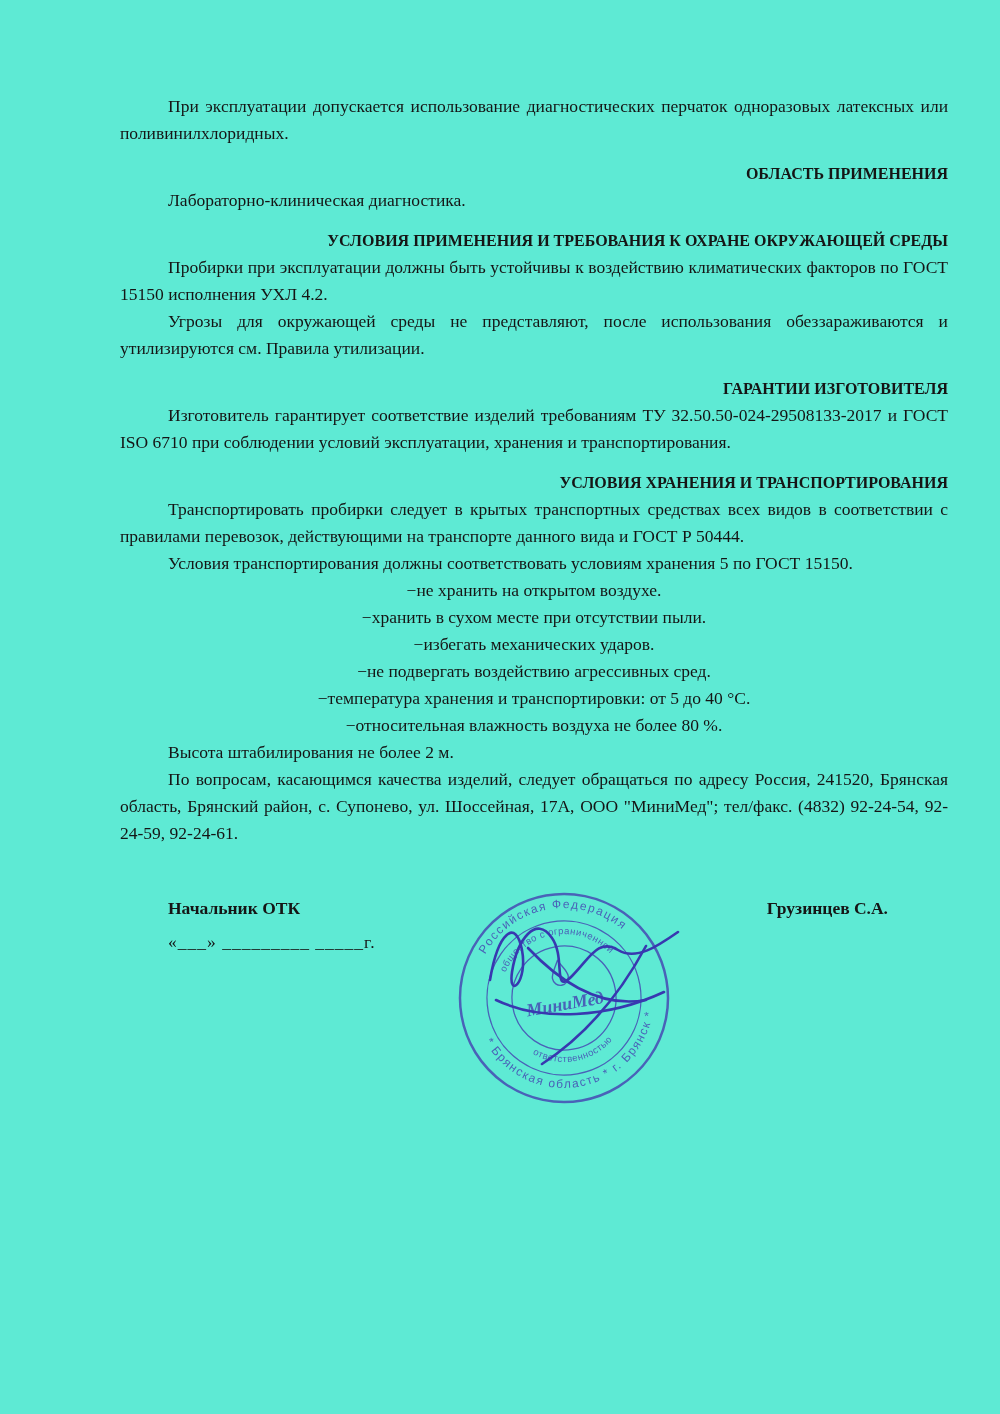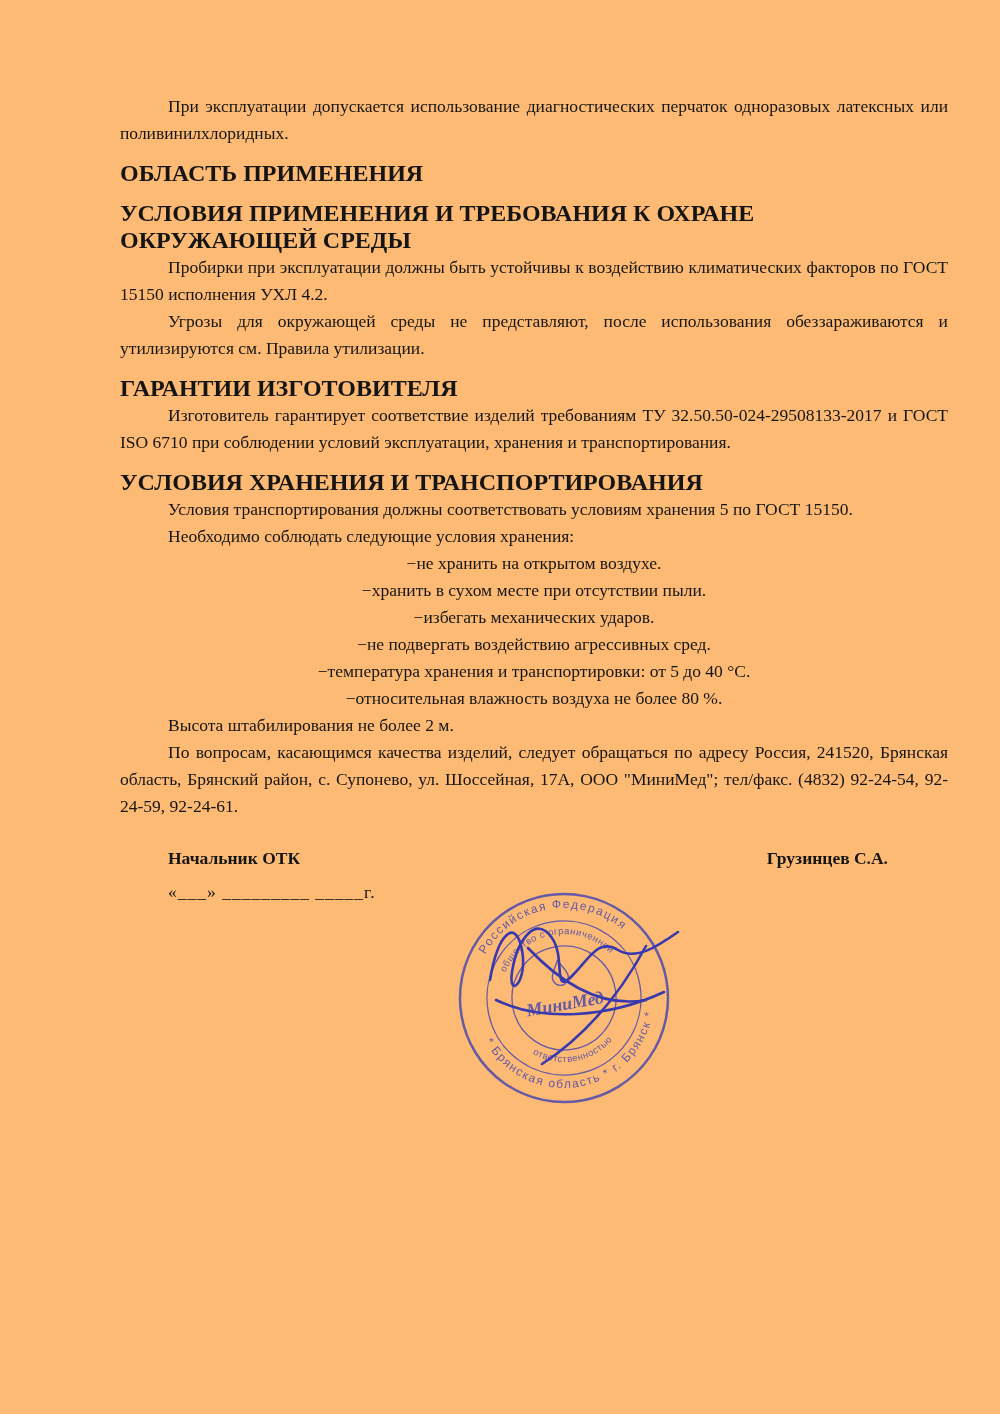--- a/index.html
+++ b/index.html
@@ -1,37 +1,37 @@
 <!DOCTYPE html>
 <html lang="ru"><head>
 <meta charset="utf-8">
 <style>
   * { margin:0; padding:0; box-sizing:border-box; }
   html,body { background:#ffffff; }
   .page {
     position:relative;
     width:1000px; height:1414px;
     margin:0 auto;
-    background:#fdba74;
+    background:#5eead4;
     padding:93px 52px 40px 120px;
     font-family:"Liberation Serif","DejaVu Serif",serif;
     font-size:17.5px;
     line-height:27px;
     color:#151515;
     overflow:hidden;
   }
   .para { text-align:justify; text-indent:48px; }
   .list-item { text-align:center; text-indent:0; }
   .heading {
-    font-size:24px; font-weight:bold; text-align:left;
+    font-size:16px; font-weight:bold; text-align:right;
     line-height:27px; margin-top:13px;
   }
   .sig-row {
     display:flex; justify-content:space-between; align-items:flex-start;
-    margin-top:25px; padding-left:48px; padding-right:60px;
+    margin-top:48px; padding-left:48px; padding-right:60px;
   }
   .sig-title { font-weight:bold; }
   .sig-date  { font-weight:normal; margin-top:7px; letter-spacing:1px; }
   .sig-name  { font-weight:bold; }
   .stamp-wrap {
     position:absolute; left:452px; top:886px;
     width:224px; height:224px;
     transform:rotate(-10deg);
     opacity:0.82;
     pointer-events:none;
@@ -48,31 +48,32 @@
   }
 </style>
 </head>
 <body>
 
 <div class="page">
 
   <p class="para">При эксплуатации допускается использование диагностических перчаток одноразовых латексных или поливинилхлоридных.</p>
 
   <h2 class="heading">ОБЛАСТЬ ПРИМЕНЕНИЯ</h2>
+  <p class="para">Лабораторно-клиническая диагностика.</p>
 
   <h2 class="heading">УСЛОВИЯ ПРИМЕНЕНИЯ И ТРЕБОВАНИЯ К ОХРАНЕ ОКРУЖАЮЩЕЙ СРЕДЫ</h2>
   <p class="para">Пробирки при эксплуатации должны быть устойчивы к воздействию климатических факторов по ГОСТ 15150 исполнения УХЛ 4.2.</p>
   <p class="para">Угрозы для окружающей среды не представляют, после использования обеззараживаются и утилизируются см. Правила утилизации.</p>
 
   <h2 class="heading">ГАРАНТИИ ИЗГОТОВИТЕЛЯ</h2>
   <p class="para">Изготовитель гарантирует соответствие изделий требованиям ТУ 32.50.50-024-29508133-2017 и ГОСТ ISO 6710 при соблюдении условий эксплуатации, хранения и транспортирования.</p>
 
   <h2 class="heading">УСЛОВИЯ ХРАНЕНИЯ И ТРАНСПОРТИРОВАНИЯ</h2>
+  <p class="para">Транспортировать пробирки следует в крытых транспортных средствах всех видов в соответствии с правилами перевозок, действующими на транспорте данного вида и ГОСТ Р 50444.</p>
   <p class="para">Условия транспортирования должны соответствовать условиям хранения 5 по ГОСТ 15150.</p>
-  <p class="para">Необходимо соблюдать следующие условия хранения:</p>
 
   <p class="list-item">−не хранить на открытом воздухе.</p>
   <p class="list-item">−хранить в сухом месте при отсутствии пыли.</p>
   <p class="list-item">−избегать механических ударов.</p>
   <p class="list-item">−не подвергать воздействию агрессивных сред.</p>
   <p class="list-item">−температура хранения и транспортировки: от 5 до 40 °С.</p>
   <p class="list-item">−относительная влажность воздуха не более 80 %.</p>
 
   <p class="para">Высота штабилирования не более 2 м.</p>
   <p class="para">По вопросам, касающимся качества изделий, следует обращаться по адресу Россия, 241520, Брянская область, Брянский район, с. Супонево, ул. Шоссейная, 17А, ООО "МиниМед"; тел/факс. (4832) 92-24-54, 92-24-59, 92-24-61.</p>

